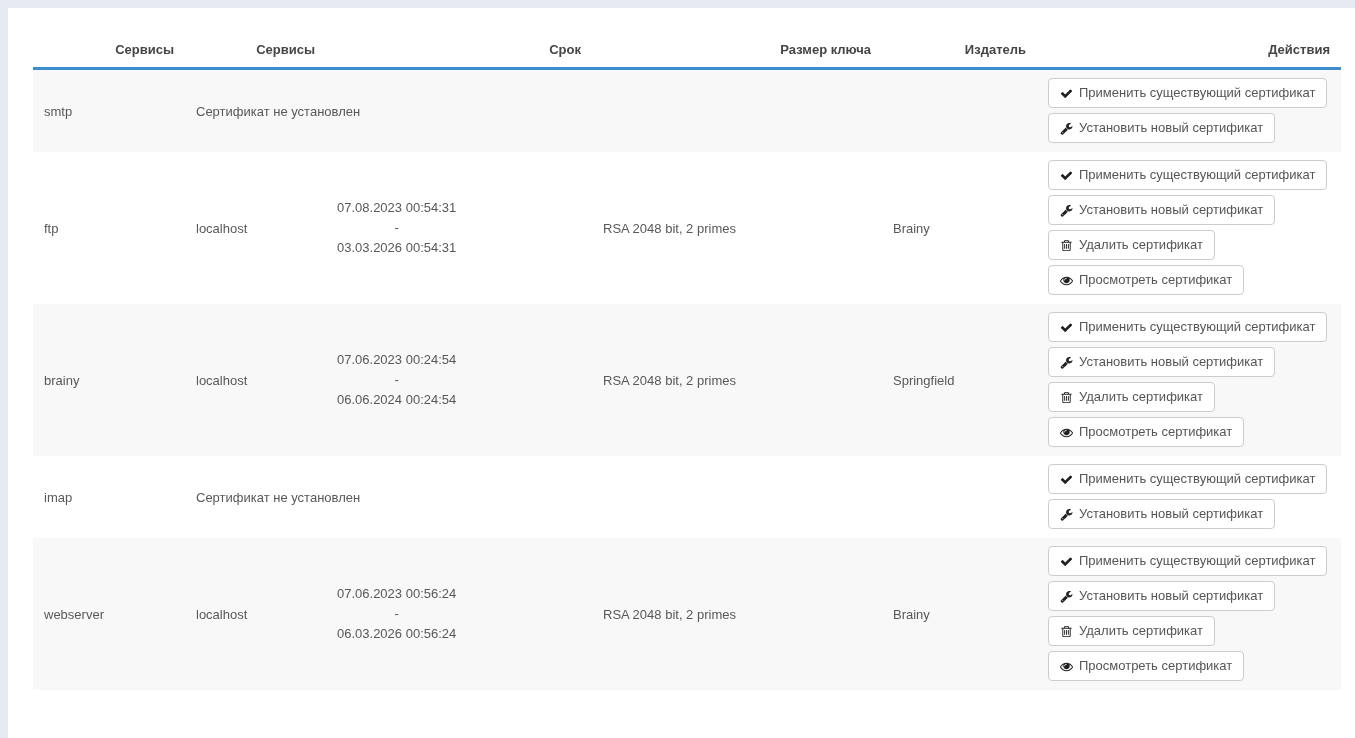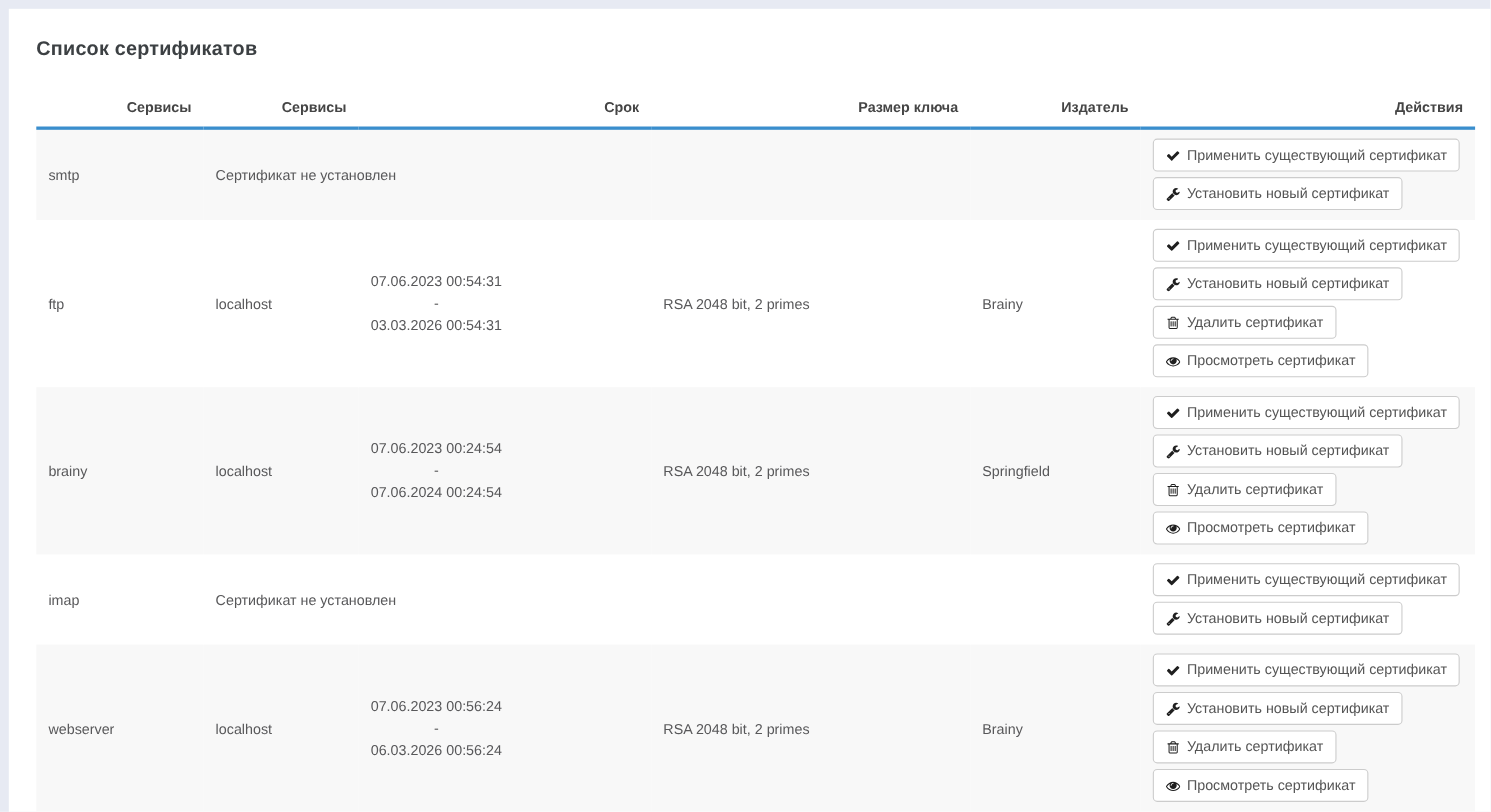--- a/index.html
+++ b/index.html
@@ -27,21 +27,20 @@
     background:#ffffff; border:1px solid #cccccc; border-radius:4px;
     padding:6px 11px; margin:0 0 5px 0; font-family:inherit; font-size:13px; color:#555555;
     cursor:pointer; line-height:16px;
   }
   .action-btn svg { width:13px; height:13px; fill:var(--icon); flex:none; display:block; }
 </style>
 </head>
 <body>
 
 <div class="card">
-  <h1 class="page-title">Список сертификатов</h1>
 
   <table class="cert-table">
     <colgroup>
       <col style="width:152px">
       <col style="width:141px">
       <col style="width:266px">
       <col style="width:290px">
       <col style="width:155px">
       <col style="width:304px">
     </colgroup>
@@ -72,21 +71,21 @@
               <svg viewBox="0 0 1792 1792">
                 <path d="M448 1472q0-26-19-45t-45-19-45 19-19 45 19 45 45 19 45-19 19-45zm644-420l-682 682q-37 37-90 37-52 0-91-37l-106-108q-38-36-38-90 0-53 38-91l681-681q39 98 114.5 173.5t173.5 114.5zm634-435q0 39-23 106-47 134-164.5 217.5t-258.5 83.5q-185 0-316.5-131.5t-131.5-316.5 131.5-316.5 316.5-131.5q58 0 121.5 16.5t107.5 46.5q16 11 16 28t-16 28l-293 169v224l193 107q5-3 79-48.5t135.5-81 70.5-35.5q15 0 23.5 10t8.5 25z"></path>
               </svg>
               <span>Установить новый сертификат</span>
             </button>
           </td>
         </tr>
         <tr>
           <td class="service-cell">ftp</td>
           <td class="domains-cell">localhost</td>
-          <td class="term-cell"><div class="term-block"><div>07.06.2023 00:54:31</div><div>-</div><div>03.03.2026 00:54:31</div></div></td>
+          <td class="term-cell"><div class="term-block"><div>07.08.2023 00:54:31</div><div>-</div><div>03.03.2026 00:54:31</div></div></td>
           <td class="key-size-cell">RSA 2048 bit, 2 primes</td>
           <td class="issuer-cell">Brainy</td>
           <td class="actions-cell">
             <button class="action-btn" type="button">
               <svg viewBox="0 0 1792 1792">
                 <path d="M1671 566q0 40-28 68l-724 724-136 136q-28 28-68 28t-68-28l-136-136-362-362q-28-28-28-68t28-68l136-136q28-28 68-28t68 28l294 295 656-657q28-28 68-28t68 28l136 136q28 28 28 68z"></path>
               </svg>
               <span>Применить существующий сертификат</span>
             </button>
             <button class="action-btn" type="button">
@@ -105,21 +104,21 @@
               <svg viewBox="0 0 1792 1792">
                 <path d="M1664 960q-152-236-381-353 61 104 61 225 0 185-131.5 316.5t-316.5 131.5-316.5-131.5-131.5-316.5q0-121 61-225-229 117-381 353 133 205 333.5 326.5t434.5 121.5 434.5-121.5 333.5-326.5zm-720-384q0-20-14-34t-34-14q-125 0-214.5 89.5t-89.5 214.5q0 20 14 34t34 14 34-14 14-34q0-86 61-147t147-61q20 0 34-14t14-34zm848 384q0 34-20 69-140 230-376.5 368.5t-499.5 138.5-499.5-139-376.5-368q-20-35-20-69t20-69q140-229 376.5-368t499.5-139 499.5 139 376.5 368q20 35 20 69z"></path>
               </svg>
               <span>Просмотреть сертификат</span>
             </button>
           </td>
         </tr>
         <tr>
           <td class="service-cell">brainy</td>
           <td class="domains-cell">localhost</td>
-          <td class="term-cell"><div class="term-block"><div>07.06.2023 00:24:54</div><div>-</div><div>07.06.2024 00:24:54</div></div></td>
+          <td class="term-cell"><div class="term-block"><div>07.06.2023 00:24:54</div><div>-</div><div>06.06.2024 00:24:54</div></div></td>
           <td class="key-size-cell">RSA 2048 bit, 2 primes</td>
           <td class="issuer-cell">Springfield</td>
           <td class="actions-cell">
             <button class="action-btn" type="button">
               <svg viewBox="0 0 1792 1792">
                 <path d="M1671 566q0 40-28 68l-724 724-136 136q-28 28-68 28t-68-28l-136-136-362-362q-28-28-28-68t28-68l136-136q28-28 68-28t68 28l294 295 656-657q28-28 68-28t68 28l136 136q28 28 28 68z"></path>
               </svg>
               <span>Применить существующий сертификат</span>
             </button>
             <button class="action-btn" type="button">

